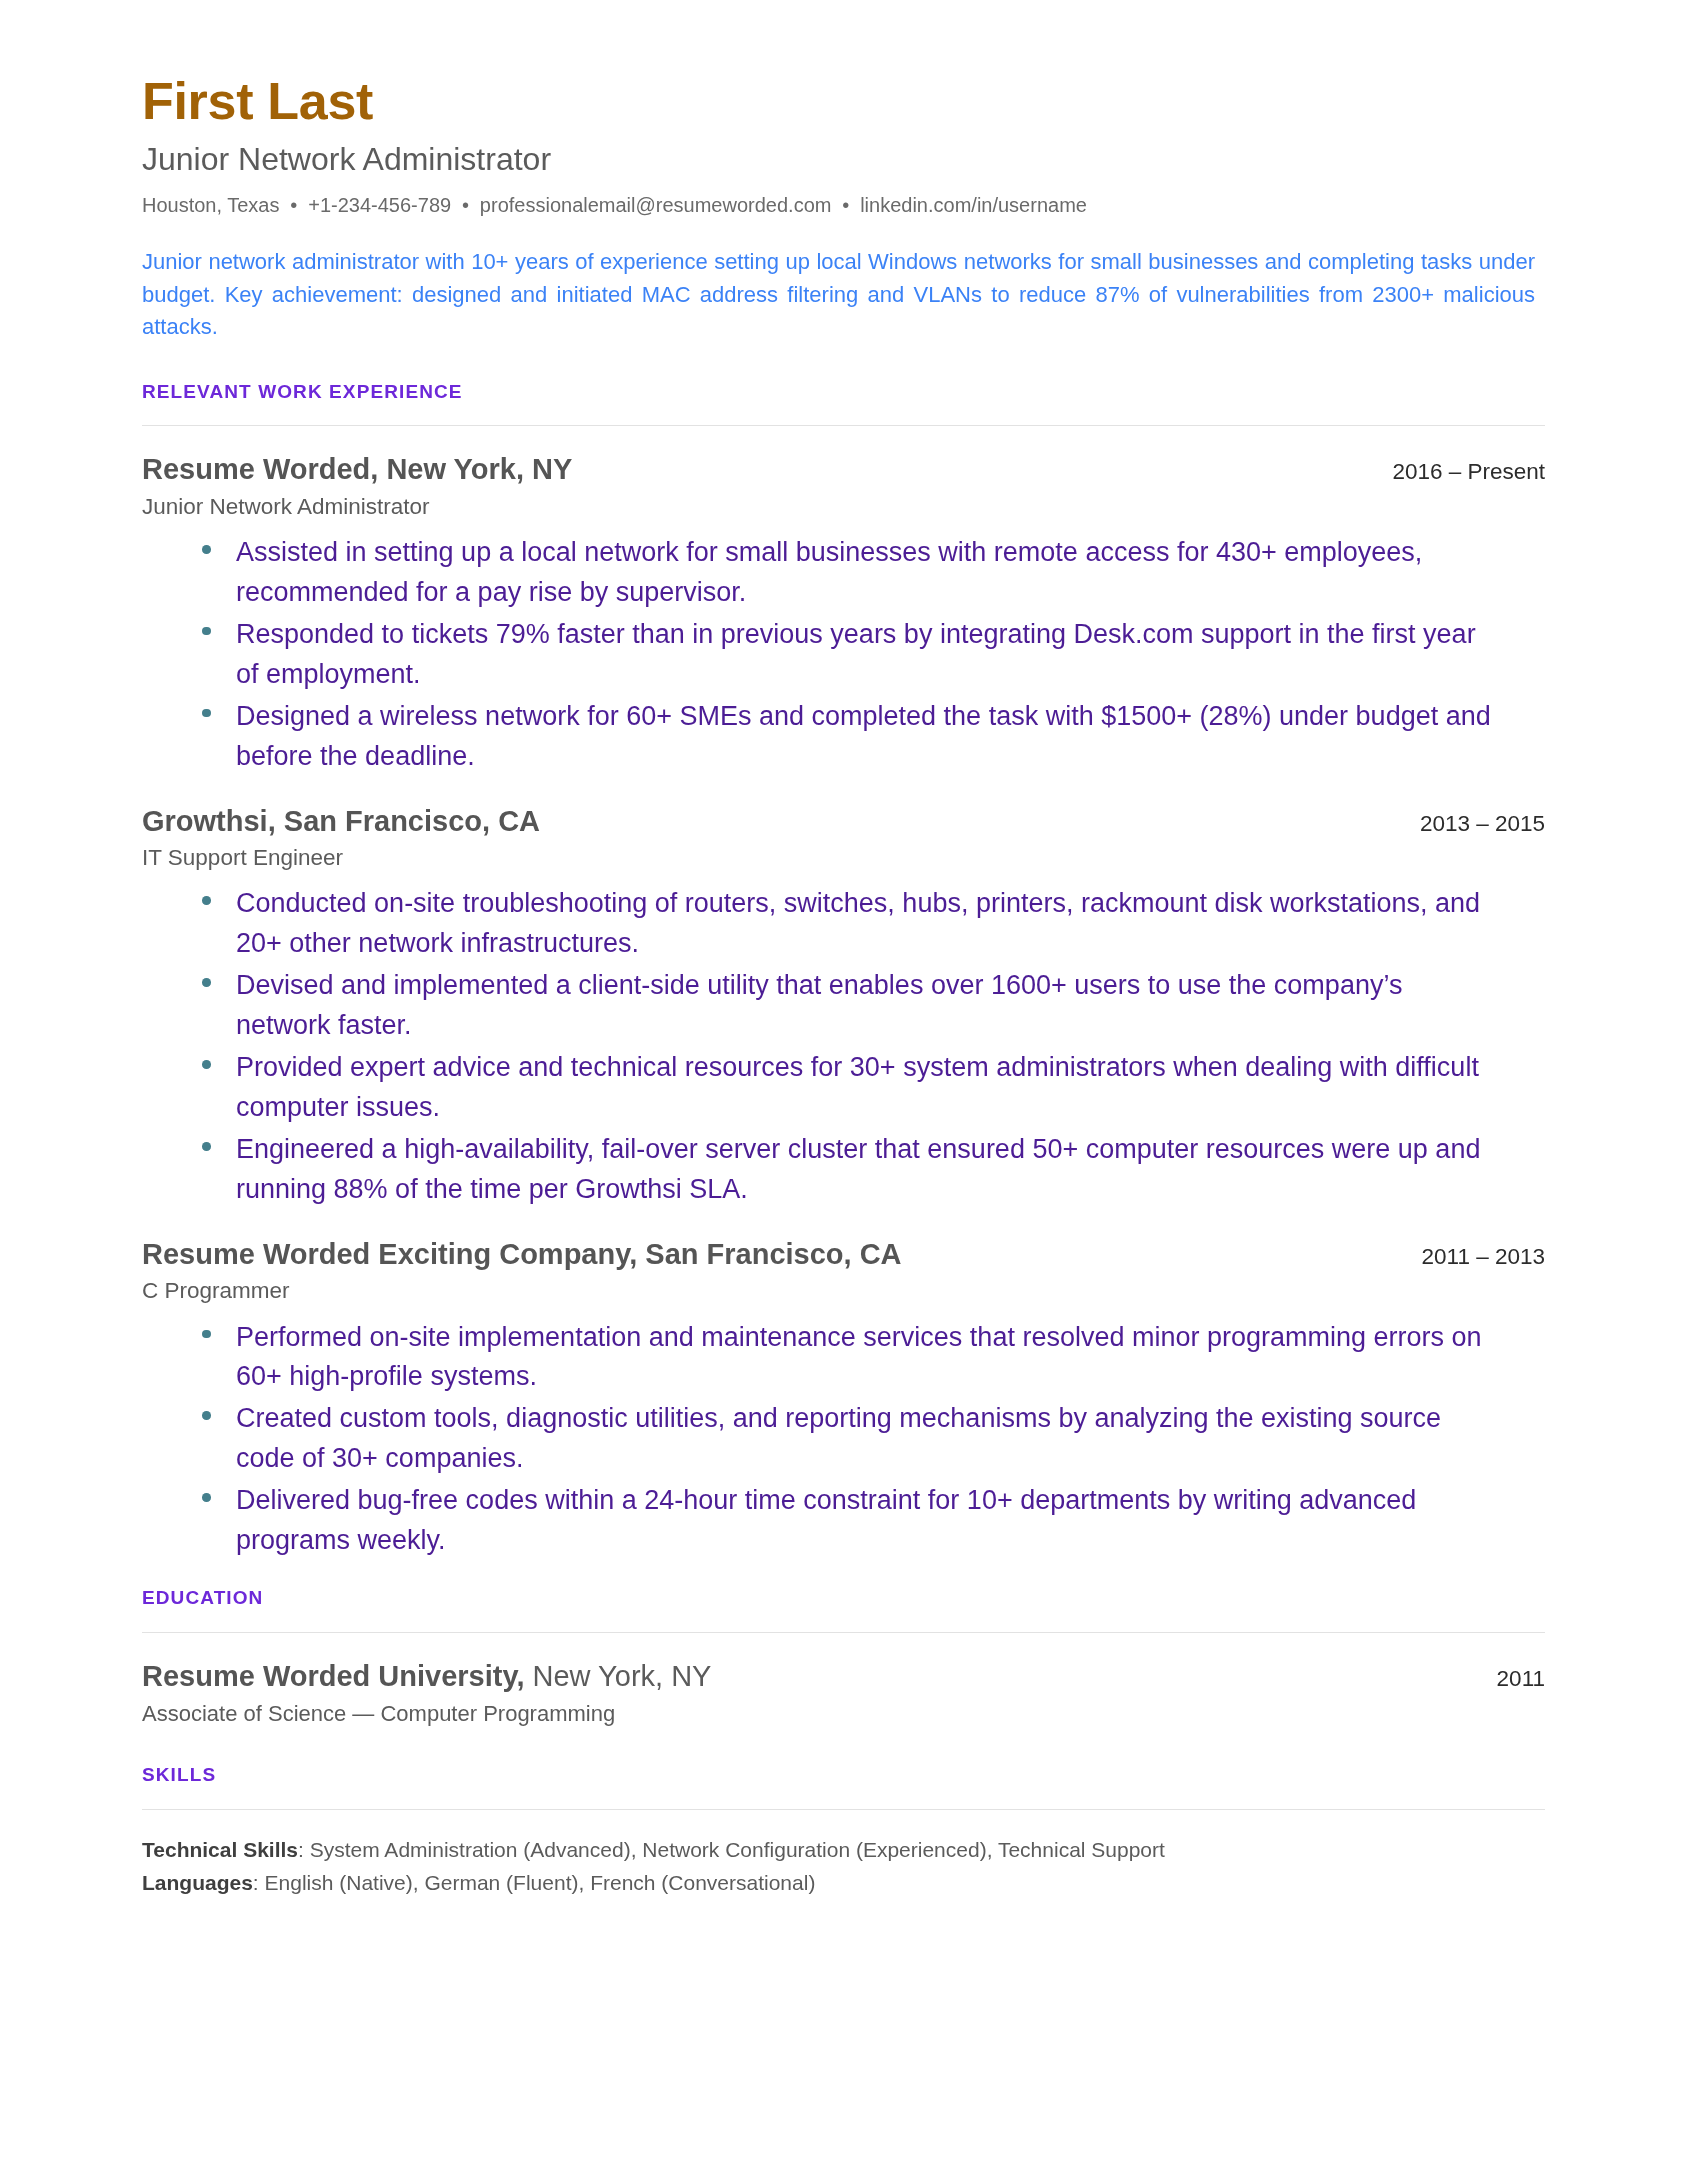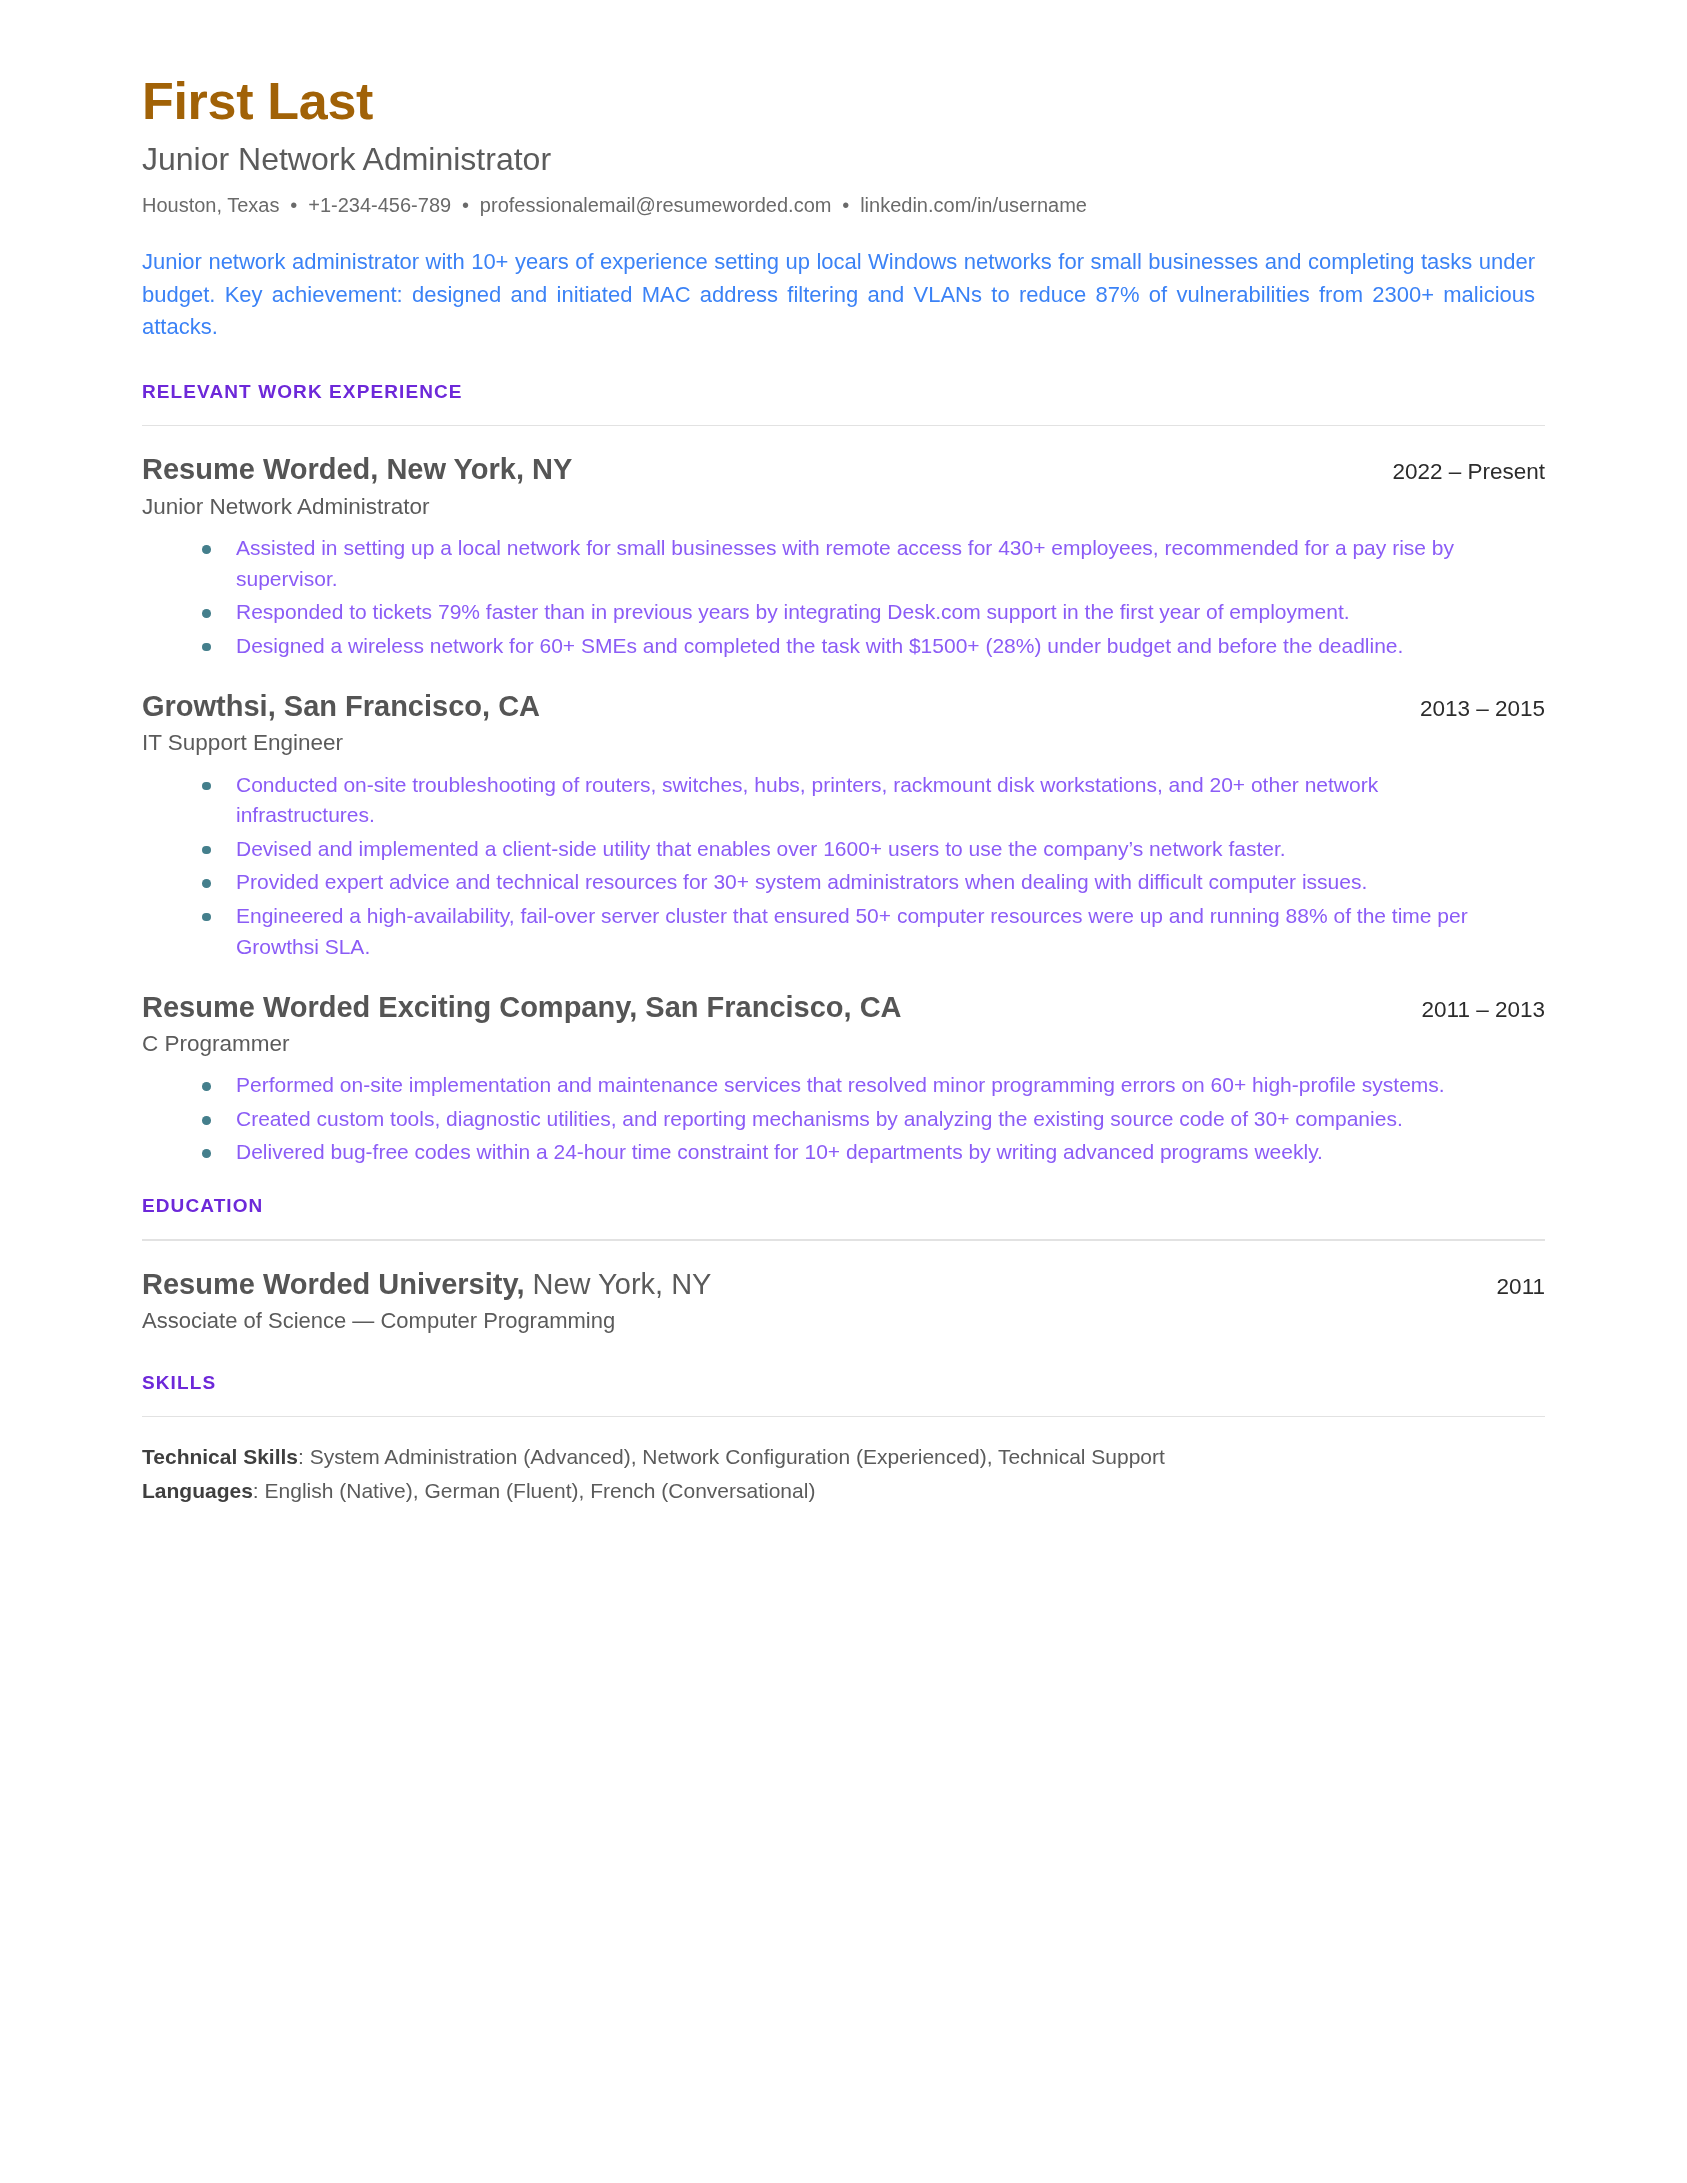--- a/index.html
+++ b/index.html
@@ -110,22 +110,22 @@
   }
 
   
   ul.bullets {
     list-style: none;
     margin: 12px 0 0 0;
     padding: 0 0 0 60px;
   }
   ul.bullets li {
     position: relative;
-    font-size: 21px;
-    color: #8b5cf6;
+    font-size: 27px;
+    color: #4c1d95;
     line-height: 1.47;
     margin-bottom: 2.6px;
     padding-left: 34px;
     max-width: 1257px;
   }
   ul.bullets li .dot {
     position: absolute;
     left: 0;
     top: 12px;
     width: 8.6px;
@@ -177,21 +177,21 @@
 
   <p class="summary">Junior network administrator with 10+ years of experience setting up local Windows networks for small businesses and completing tasks under budget. Key achievement: designed and initiated MAC address filtering and VLANs to reduce 87% of vulnerabilities from 2300+ malicious attacks.</p>
 
   <div>
     <div class="section-title">RELEVANT WORK EXPERIENCE</div>
     <div class="rule"></div>
 
     <div class="entry">
       <div class="entry-head">
         <div class="entry-org">Resume Worded, New York, NY</div>
-        <div class="entry-dates">2022 – Present</div>
+        <div class="entry-dates">2016 – Present</div>
       </div>
       <div class="entry-role">Junior Network Administrator</div>
       <ul class="bullets">
         <li><span class="dot"></span><span>Assisted in setting up a local network for small businesses with remote access for 430+ employees, recommended for a pay rise by supervisor.</span></li>
         <li><span class="dot"></span><span>Responded to tickets 79% faster than in previous years by integrating Desk.com support in the first year of employment.</span></li>
         <li><span class="dot"></span><span>Designed a wireless network for 60+ SMEs and completed the task with $1500+ (28%) under budget and before the deadline.</span></li>
       </ul>
     </div>
 
     <div class="entry">

